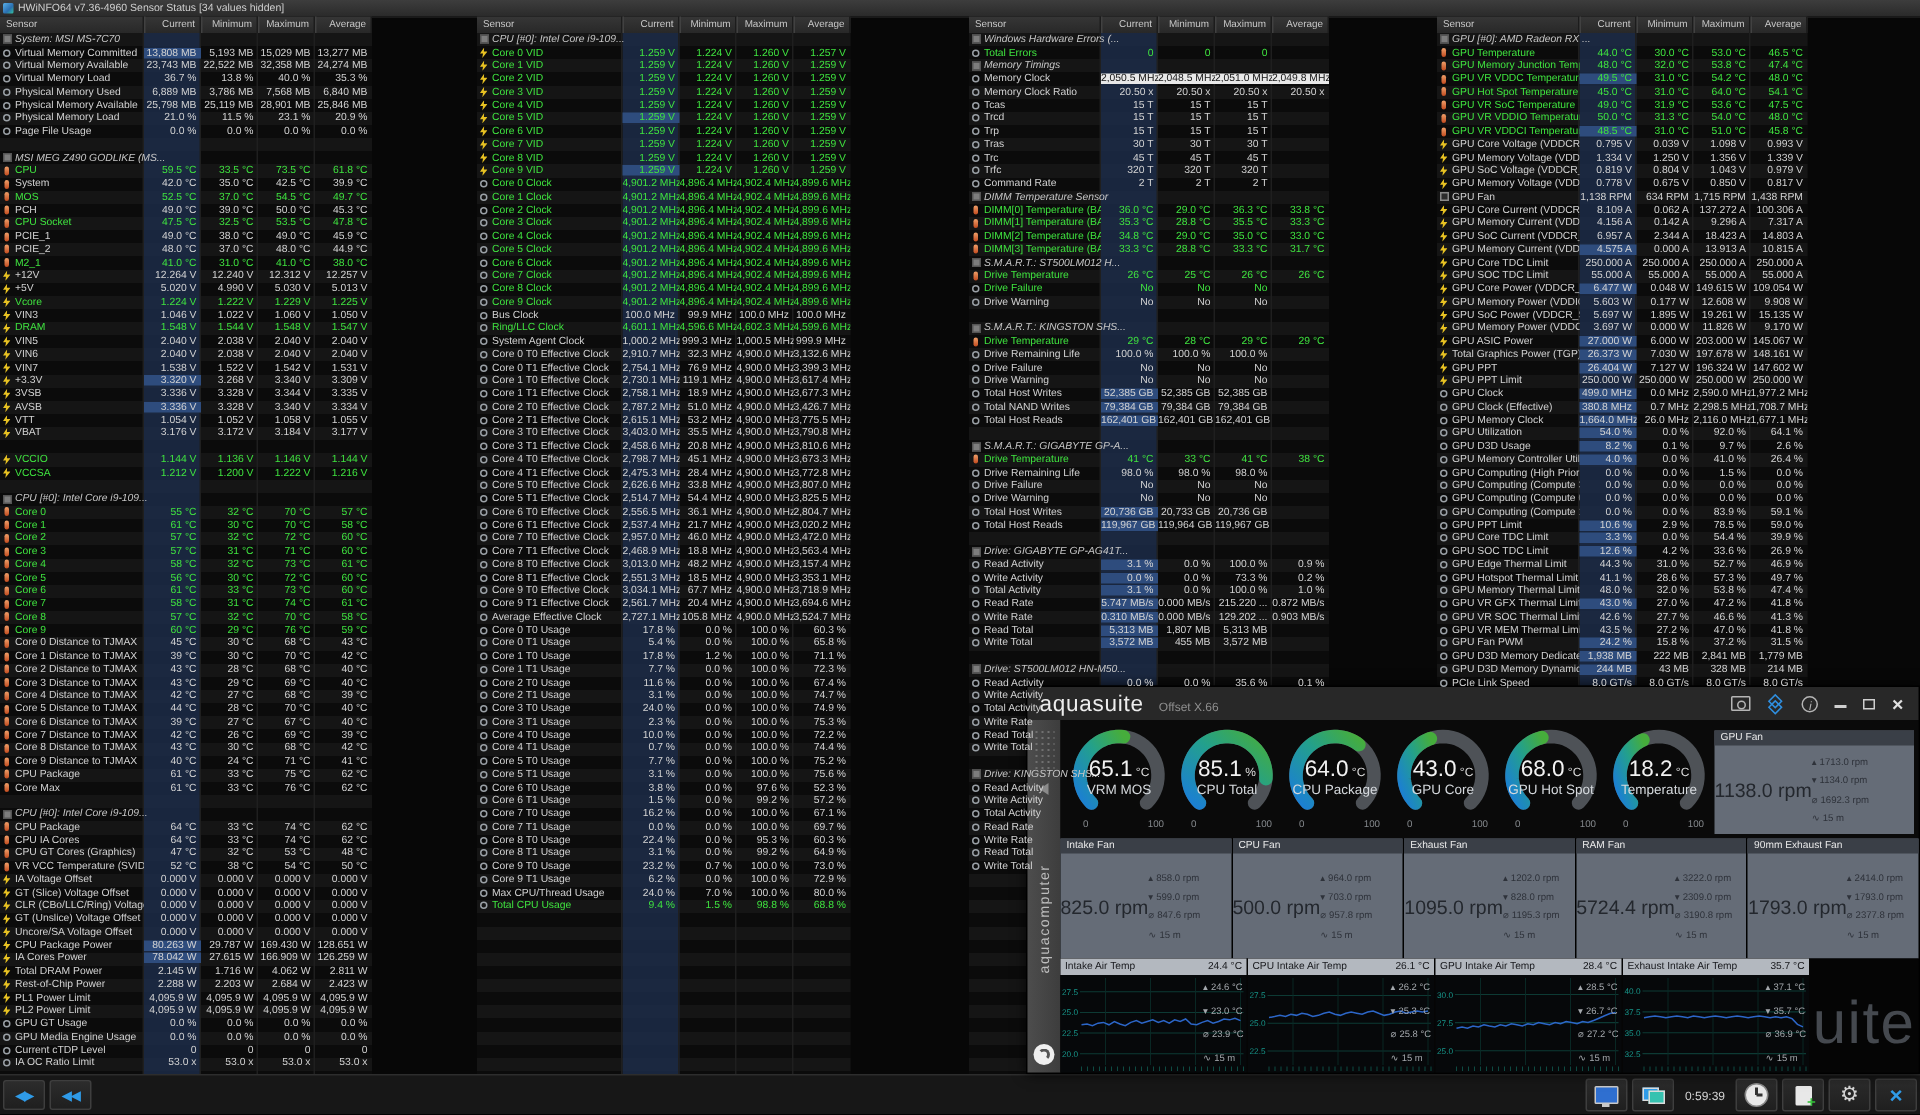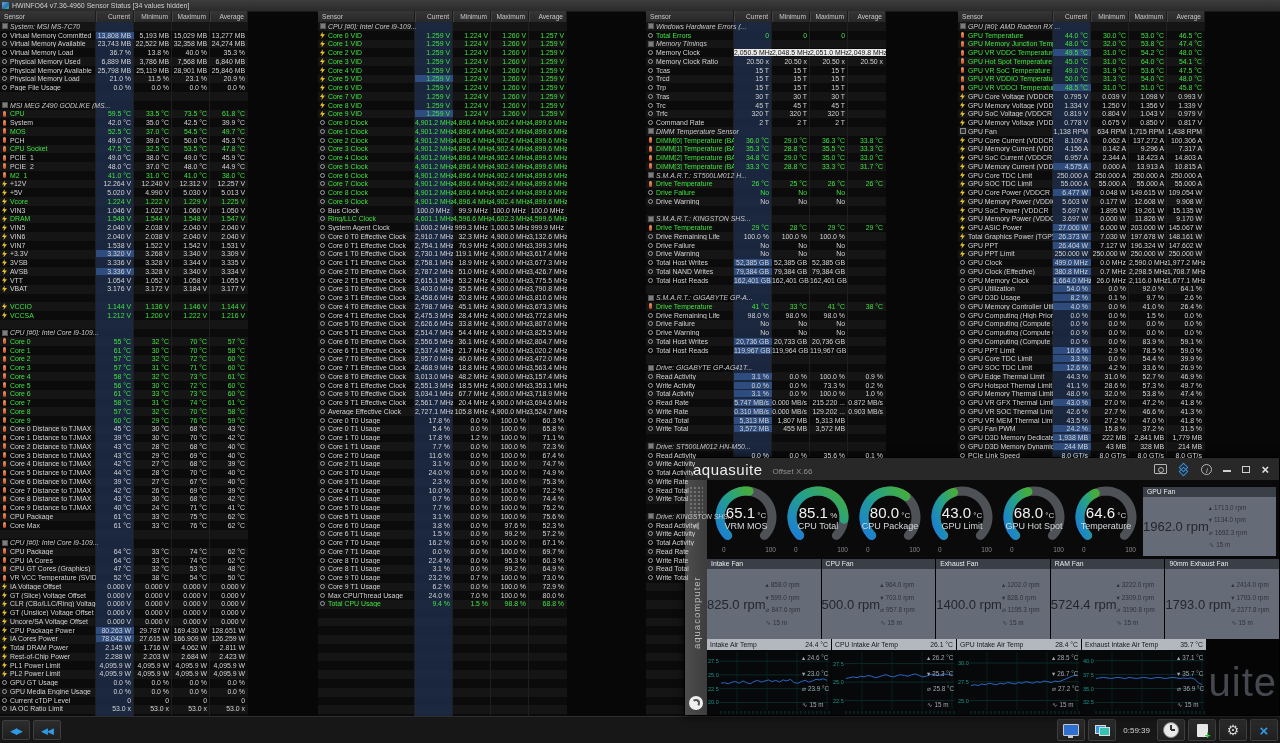--- a/index.html
+++ b/index.html
@@ -2745,37 +2745,37 @@
                 <defs>
                   <linearGradient id="gg2" x1="0%" y1="100%" x2="100%" y2="0%">
                     <stop offset="0%" stop-color="#1b7ed6"></stop>
                     <stop offset="55%" stop-color="#23a08c"></stop>
                     <stop offset="100%" stop-color="#46ad3c"></stop>
                   </linearGradient>
                 </defs>
                 <path d="M15.62 51.38L13.58 49.10L11.83 46.58L10.39 43.89L9.27 41.03L8.50 38.07L8.08 35.04L8.02 31.98L8.32 28.93L8.98 25.94L9.98 23.05L11.32 20.30L12.97 17.72L14.91 15.35L17.11 13.23L19.56 11.38L22.20 9.83L25.00 8.61L27.93 7.72L30.94 7.18L34.00 7.00L37.06 7.18L40.07 7.72L43.00 8.61L45.80 9.83L48.44 11.38L50.89 13.23L53.09 15.35L55.03 17.72L56.68 20.30L58.02 23.05L59.02 25.94L59.68 28.93L59.98 31.98L59.92 35.04L59.50 38.07L58.73 41.03L57.61 43.89L56.17 46.58L54.42 49.10L52.38 51.38" stroke="#4e5257" stroke-width="9" fill="none" stroke-linecap="round"></path>
                 <path d="M15.62 51.38L14.28 49.95L13.06 48.41L11.96 46.79L10.98 45.09L10.14 43.33L9.43 41.50L8.86 39.62L8.43 37.71L8.15 35.77L8.01 33.82L8.03 31.86L8.19 29.90L8.49 27.97L8.94 26.06L9.54 24.19L10.27 22.38L11.14 20.62L12.14 18.93L13.26 17.32L14.50 15.81L15.85 14.39L17.30 13.07L18.85 11.87L20.48 10.79L22.20 9.83L23.97 9.01L25.81 8.32L27.69 7.78L29.61 7.37L31.55 7.12L33.51 7.00L35.47 7.04L37.42 7.23L39.35 7.56L41.25 8.03L43.11 8.65L44.92 9.41L46.67 10.30L48.34 11.31L49.94 12.46" stroke="url(#gg2)" stroke-width="9" fill="none" stroke-linecap="round"></path>
               </svg>
-              <div class="gcenter"><span class="gval">80.0</span><span class="gunit"> °C</span><div class="glabel">CPU Package</div></div>
+              <div class="gcenter"><span class="gval">64.0</span><span class="gunit"> °C</span><div class="glabel">CPU Package</div></div>
               <span class="gmin">0</span>
               <span class="gmax">100</span>
             </div>
             <div class="gauge">
               <svg width="68" height="68" viewBox="0 0 68 68">
                 <defs>
                   <linearGradient id="gg3" x1="0%" y1="100%" x2="100%" y2="0%">
                     <stop offset="0%" stop-color="#1b7ed6"></stop>
                     <stop offset="55%" stop-color="#23a08c"></stop>
                     <stop offset="100%" stop-color="#46ad3c"></stop>
                   </linearGradient>
                 </defs>
                 <path d="M15.62 51.38L13.58 49.10L11.83 46.58L10.39 43.89L9.27 41.03L8.50 38.07L8.08 35.04L8.02 31.98L8.32 28.93L8.98 25.94L9.98 23.05L11.32 20.30L12.97 17.72L14.91 15.35L17.11 13.23L19.56 11.38L22.20 9.83L25.00 8.61L27.93 7.72L30.94 7.18L34.00 7.00L37.06 7.18L40.07 7.72L43.00 8.61L45.80 9.83L48.44 11.38L50.89 13.23L53.09 15.35L55.03 17.72L56.68 20.30L58.02 23.05L59.02 25.94L59.68 28.93L59.98 31.98L59.92 35.04L59.50 38.07L58.73 41.03L57.61 43.89L56.17 46.58L54.42 49.10L52.38 51.38" stroke="#4e5257" stroke-width="9" fill="none" stroke-linecap="round"></path>
                 <path d="M15.62 51.38L14.71 50.43L13.85 49.43L13.04 48.39L12.29 47.31L11.59 46.19L10.96 45.04L10.38 43.86L9.86 42.65L9.40 41.41L9.00 40.16L8.67 38.88L8.41 37.59L8.21 36.29L8.08 34.98L8.01 33.66L8.01 32.35L8.07 31.03L8.21 29.72L8.41 28.42L8.67 27.13L9.00 25.85L9.40 24.60L9.85 23.36L10.37 22.15L10.95 20.97L11.59 19.82L12.29 18.70L13.04 17.62L13.84 16.58L14.70 15.58L15.61 14.62L16.56 13.71L17.56 12.86L18.60 12.05L19.68 11.30L20.80 10.60L21.95 9.96L23.13 9.38L24.34 8.86L25.58 8.40" stroke="url(#gg3)" stroke-width="9" fill="none" stroke-linecap="round"></path>
               </svg>
-              <div class="gcenter"><span class="gval">43.0</span><span class="gunit"> °C</span><div class="glabel">GPU Limit</div></div>
+              <div class="gcenter"><span class="gval">43.0</span><span class="gunit"> °C</span><div class="glabel">GPU Core</div></div>
               <span class="gmin">0</span>
               <span class="gmax">100</span>
             </div>
             <div class="gauge">
               <svg width="68" height="68" viewBox="0 0 68 68">
                 <defs>
                   <linearGradient id="gg4" x1="0%" y1="100%" x2="100%" y2="0%">
                     <stop offset="0%" stop-color="#1b7ed6"></stop>
                     <stop offset="55%" stop-color="#23a08c"></stop>
                     <stop offset="100%" stop-color="#46ad3c"></stop>
@@ -2793,29 +2793,29 @@
                 <defs>
                   <linearGradient id="gg5" x1="0%" y1="100%" x2="100%" y2="0%">
                     <stop offset="0%" stop-color="#1b7ed6"></stop>
                     <stop offset="55%" stop-color="#23a08c"></stop>
                     <stop offset="100%" stop-color="#46ad3c"></stop>
                   </linearGradient>
                 </defs>
                 <path d="M15.62 51.38L13.58 49.10L11.83 46.58L10.39 43.89L9.27 41.03L8.50 38.07L8.08 35.04L8.02 31.98L8.32 28.93L8.98 25.94L9.98 23.05L11.32 20.30L12.97 17.72L14.91 15.35L17.11 13.23L19.56 11.38L22.20 9.83L25.00 8.61L27.93 7.72L30.94 7.18L34.00 7.00L37.06 7.18L40.07 7.72L43.00 8.61L45.80 9.83L48.44 11.38L50.89 13.23L53.09 15.35L55.03 17.72L56.68 20.30L58.02 23.05L59.02 25.94L59.68 28.93L59.98 31.98L59.92 35.04L59.50 38.07L58.73 41.03L57.61 43.89L56.17 46.58L54.42 49.10L52.38 51.38" stroke="#4e5257" stroke-width="9" fill="none" stroke-linecap="round"></path>
                 <path d="M15.62 51.38L14.75 50.48L13.93 49.53L13.15 48.54L12.43 47.51L11.75 46.45L11.13 45.36L10.56 44.25L10.04 43.10L9.58 41.93L9.18 40.74L8.83 39.54L8.55 38.31L8.32 37.08L8.15 35.83L8.05 34.58L8.00 33.33L8.02 32.07L8.09 30.82L8.23 29.57L8.42 28.33L8.68 27.10L8.99 25.88L9.37 24.68L9.80 23.50L10.28 22.35L10.82 21.21L11.42 20.11L12.07 19.03L12.77 17.99L13.52 16.98L14.32 16.01L15.16 15.08L16.05 14.19L16.98 13.35L17.94 12.55L18.95 11.80L19.99 11.10L21.06 10.45L22.17 9.85L23.30 9.30" stroke="url(#gg5)" stroke-width="9" fill="none" stroke-linecap="round"></path>
               </svg>
-              <div class="gcenter"><span class="gval">64.6</span><span class="gunit"> °C</span><div class="glabel">Temperature</div></div>
+              <div class="gcenter"><span class="gval">18.2</span><span class="gunit"> °C</span><div class="glabel">Temperature</div></div>
               <span class="gmin">0</span>
               <span class="gmax">100</span>
             </div>
           </div>
           <div class="gpanel" id="gpufan">
             <div class="gphead">GPU Fan</div>
             <div class="gpbody">
-              <div class="bigval">1962.0 rpm</div>
+              <div class="bigval">1138.0 rpm</div>
               <div class="stats">
                 <div class="stat"><span class="sticon">▴ </span>1713.0 rpm</div>
                 <div class="stat"><span class="sticon">▾ </span>1134.0 rpm</div>
                 <div class="stat"><span class="sticon">⌀ </span>1692.3 rpm</div>
                 <div class="stat"><span class="sticon">∿ </span>15 m</div>
               </div>
             </div>
           </div>
         <div id="fanrow">
             <div class="gpanel fanpanel">
@@ -2838,21 +2838,21 @@
                   <div class="stat"><span class="sticon">▴ </span>964.0 rpm</div>
                   <div class="stat"><span class="sticon">▾ </span>703.0 rpm</div>
                   <div class="stat"><span class="sticon">⌀ </span>957.8 rpm</div>
                   <div class="stat"><span class="sticon">∿ </span>15 m</div>
                 </div>
               </div>
             </div>
             <div class="gpanel fanpanel">
               <div class="gphead">Exhaust Fan</div>
               <div class="gpbody">
-                <div class="bigval">1400.0 rpm</div>
+                <div class="bigval">1095.0 rpm</div>
                 <div class="stats">
                   <div class="stat"><span class="sticon">▴ </span>1202.0 rpm</div>
                   <div class="stat"><span class="sticon">▾ </span>828.0 rpm</div>
                   <div class="stat"><span class="sticon">⌀ </span>1195.3 rpm</div>
                   <div class="stat"><span class="sticon">∿ </span>15 m</div>
                 </div>
               </div>
             </div>
             <div class="gpanel fanpanel">
               <div class="gphead">RAM Fan</div>

